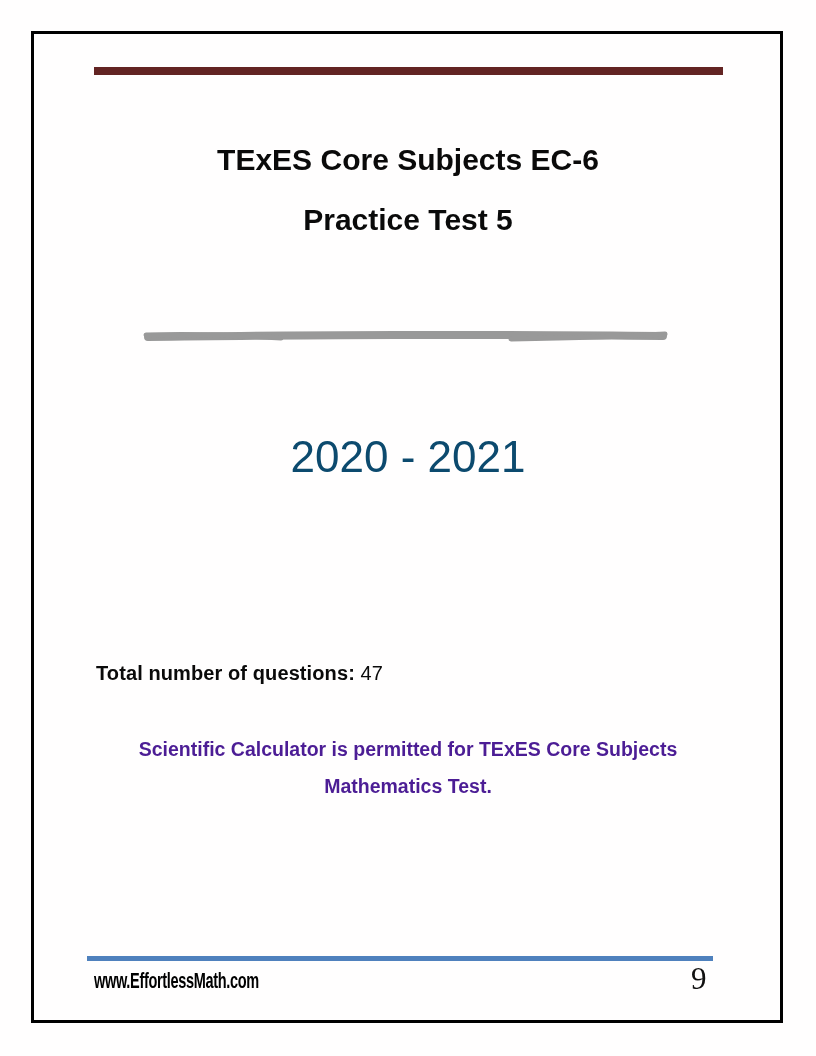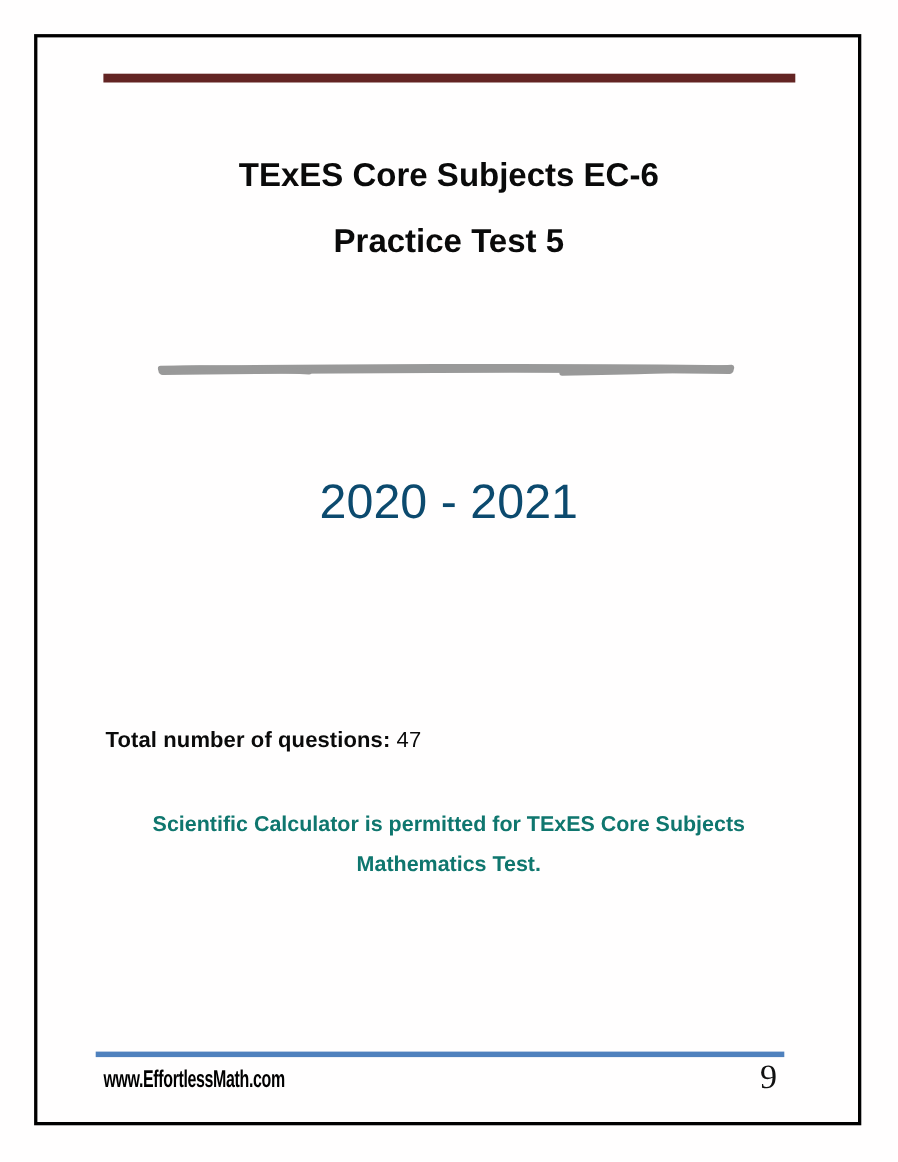--- a/index.html
+++ b/index.html
@@ -77,21 +77,21 @@
   .detail-questions { top: 618px; margin-top: 44px; }
   .detail-time { top: 642px; }
 
   .notice {
     position: absolute;
     top: 731px; left: 108px; width: 600px;
     text-align: center;
     font-size: 19.5px;
     font-weight: bold;
     line-height: 37px;
-    color: #0f766e;
+    color: #4c1d95;
   }
 
   .footer-rule {
     position: absolute;
     left: 87px; top: 956px;
     width: 626px; height: 5px;
     background: var(--footer-rule, #4F81BD);
   }
 
   .footer-site {

